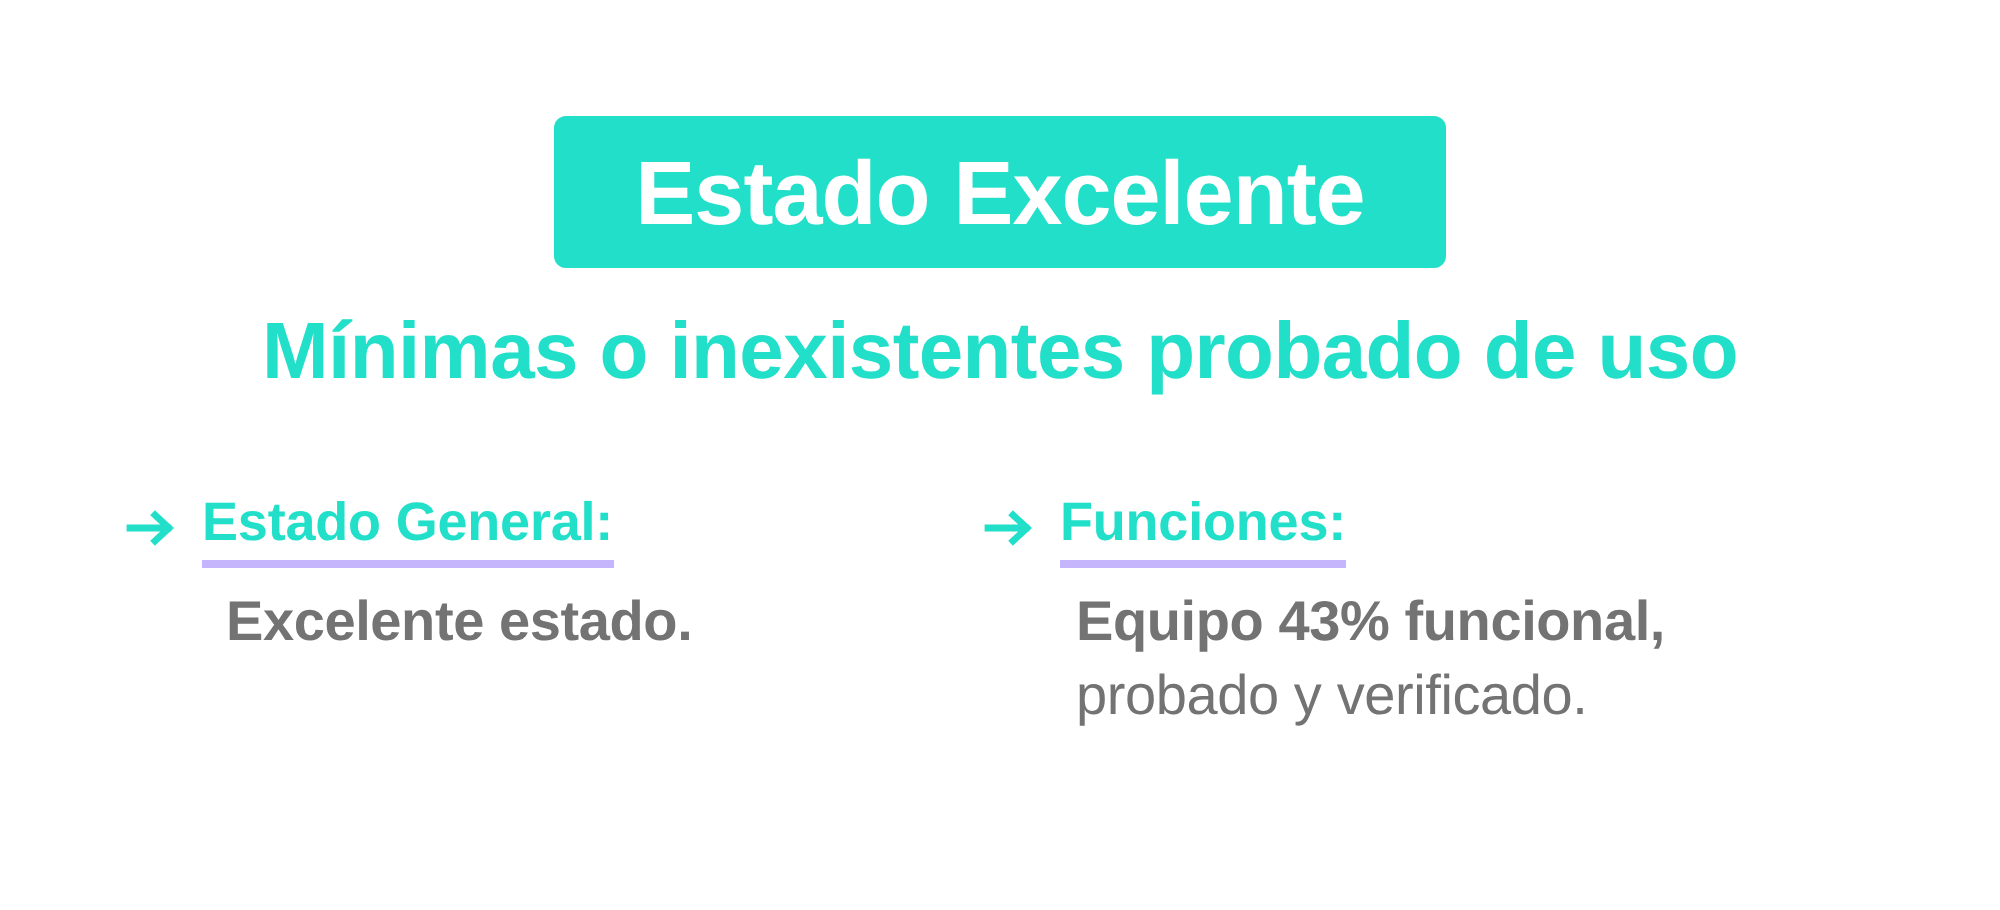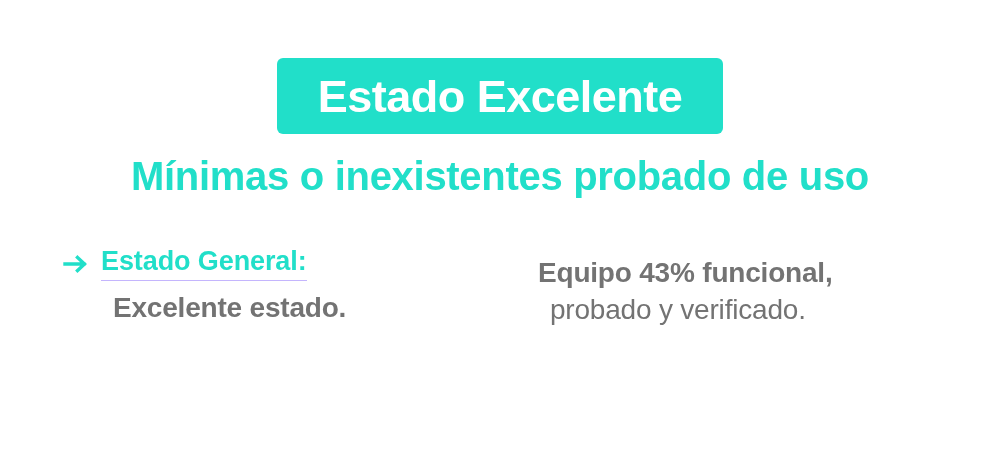--- a/index.html
+++ b/index.html
@@ -97,21 +97,21 @@
     display: block;
     margin-top: 3px;
   }
   .col-label {
     color: #21dfc9;
     font-size: 27px;
     font-weight: 700;
     line-height: 1.15;
     letter-spacing: -0.1px;
     white-space: nowrap;
-    border-bottom: 1px solid #c4b5fd;
+    border-bottom: 4px solid #c4b5fd;
     padding-bottom: 3px;
     display: inline-block;
   }
 
   .col-body {
     margin-top: 9px;
     color: #737373;
     font-size: 28px;
     line-height: 1.32;
     letter-spacing: -0.2px;
@@ -121,21 +121,20 @@
 
   .body-strong {
     font-weight: 700;
     display: block;
     white-space: nowrap;
   }
   .body-normal {
     font-weight: 400;
     display: block;
     white-space: nowrap;
-    margin-left: 12px;
   }
 </style>
 </head>
 <body>
 
 <div class="slide">
 
   <div class="badge-row">
     <div class="badge">
       <span class="badge-text">Estado Excelente</span>
@@ -156,20 +155,28 @@
           </svg>
         </span>
         <span class="col-label">Estado General:</span>
       </div>
       <div class="col-body">
         <span class="body-strong">Excelente estado.</span>
       </div>
     </div>
 
     <div class="col col-right">
+      <div class="col-head">
+        <span class="arrow-icon">
+          <svg viewBox="0 0 28 30" width="28" height="30" aria-hidden="true">
+            <path d="M2 15 H21 M14.5 8.5 L21.5 15 L14.5 21.5" fill="none" stroke="#21dfc9" stroke-width="3.4" stroke-linecap="square" stroke-linejoin="miter"></path>
+          </svg>
+        </span>
+        <span class="col-label">Funciones:</span>
+      </div>
       <div class="col-body">
         <span class="body-strong">Equipo 43% funcional,</span>
         <span class="body-normal">probado y verificado.</span>
       </div>
     </div>
 
   </div>
 </div>
 
 </body></html>

